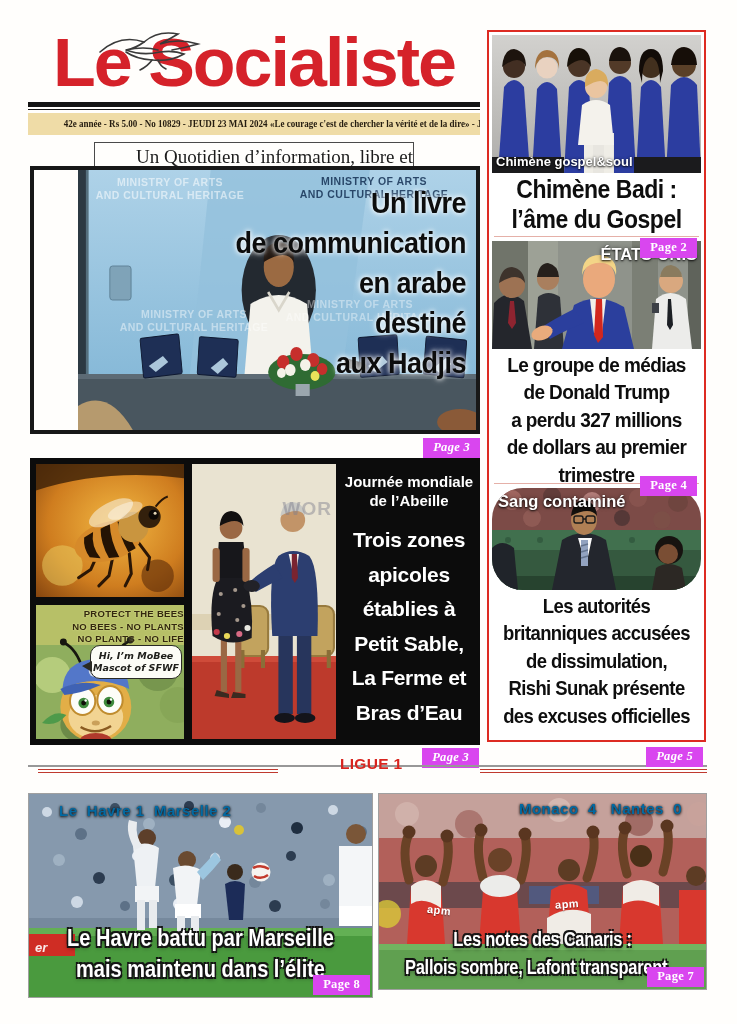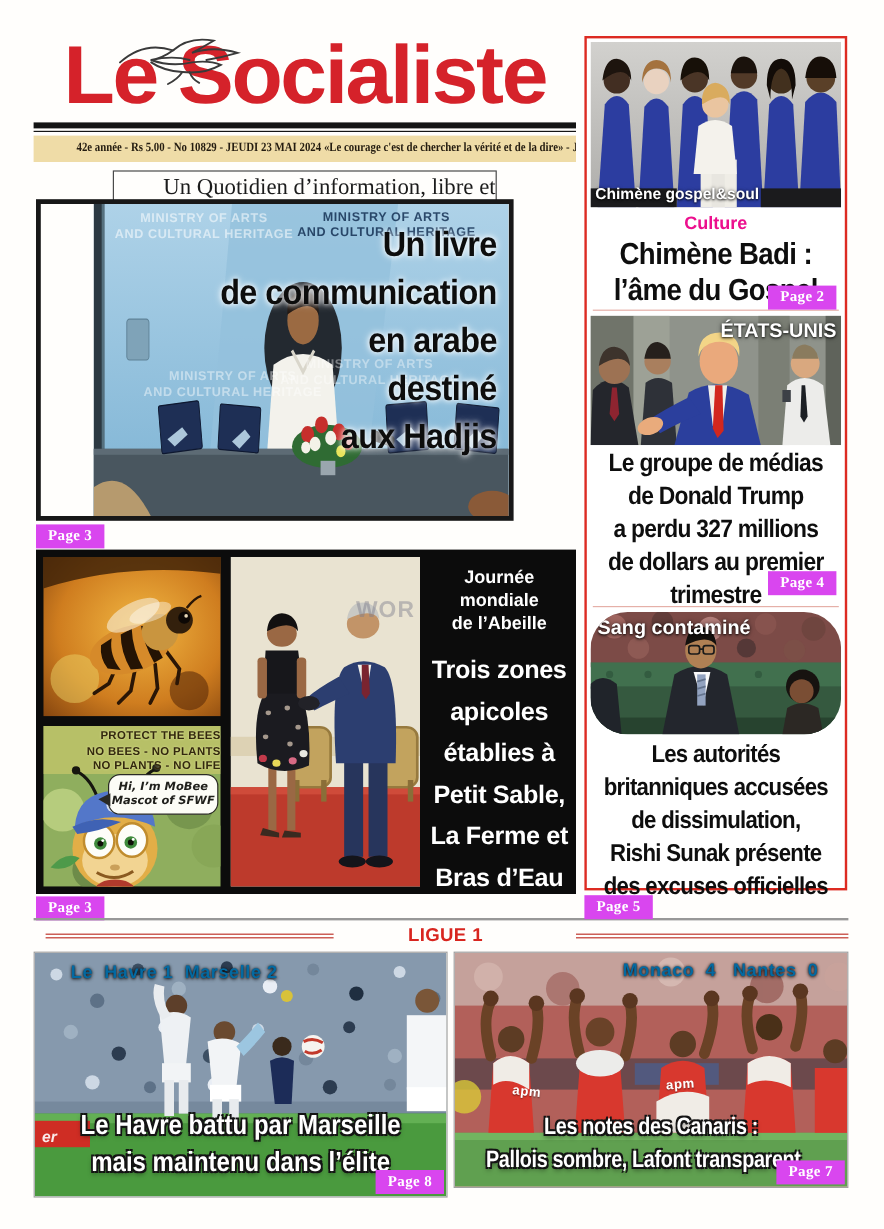--- a/index.html
+++ b/index.html
@@ -15,66 +15,66 @@
          line-height:74px;letter-spacing:-2px;transform:scaleY(.98);transform-origin:top;}
   .rule2{border-top:5px solid #141414;border-bottom:1px solid #141414;height:2px;margin-top:2px;}
   .datestrip{margin-top:3px;background:#efdca7;height:22px;line-height:22px;text-align:center;
              color:#241c10;font-family:"Liberation Serif",serif;font-weight:700;font-size:10.5px;
              white-space:nowrap;overflow:hidden;}
   .datestrip .inner{display:inline-block;transform:scaleX(.86);transform-origin:center;}
   .tagline{width:318px;margin:7px auto 0;border:1.3px solid #4a4a4a;text-align:right;
            font-family:"Liberation Serif",serif;font-size:19px;color:#1c1c1c;padding:3px 0 4px;}
 
   
-  .lead{position:absolute;left:30px;top:166px;width:398px;height:268px;border:4px solid #181818;
+  .lead{position:absolute;left:30px;top:166px;width:450px;height:268px;border:4px solid #181818;
         box-sizing:border-box;overflow:hidden;padding-left:44px;}
   .lead svg{display:block;width:100%;height:100%;}
   .wm{position:absolute;width:200px;text-align:center;font-weight:700;font-size:10.5px;
       line-height:13px;letter-spacing:.5px;color:rgba(255,255,255,.55);white-space:pre-line;}
   .wm-a{left:36px;top:6px;}
   .wm-b{right:2px;top:5px;color:rgba(20,48,84,.85);}
   .wm-c{left:60px;top:138px;color:rgba(255,255,255,.45);}
   .wm-d{right:16px;top:128px;color:rgba(255,255,255,.40);}
   .lead-hl{position:absolute;top:14px;right:10px;width:262px;text-align:right;color:#0d0d0d;
            font-weight:800;font-size:27px;line-height:37px;letter-spacing:-.5px;
            text-shadow:0 0 4px #fff,0 0 7px rgba(255,255,255,.85);transform:scaleY(1.08);
            transform-origin:top right;}
   .badge{display:inline-block;background:#d946ef;color:#fff;font-family:"Liberation Serif",serif;
          font-weight:700;font-size:12.5px;line-height:17px;padding:1px 10px 2px;letter-spacing:.3px;}
-  .badge-row{position:absolute;}
+  .badge-row{position:absolute;text-align:right;font-style:italic;}
   .row-lead{left:30px;top:437px;width:450px;}
   .row-bee{left:30px;top:747px;width:449px;}
   .row-p5{left:487px;top:746px;width:216px;}
 
   
   .bee{position:absolute;left:30px;top:458px;width:450px;height:287px;background:#0c0c0c;
        box-sizing:border-box;padding:6px;display:flex;gap:8px;}
   .bee-col1{width:148px;display:flex;flex-direction:column;gap:8px;}
   .bee-photo{position:relative;height:133px;overflow:hidden;}
   .mascot{position:relative;height:134px;overflow:hidden;}
   .bee-photo svg,.mascot svg,.bee-col2 svg{display:block;width:100%;height:100%;}
   .poster{position:absolute;left:0;right:0;top:3px;text-align:right;font-weight:800;
           font-size:9.5px;line-height:12.5px;color:#33280e;letter-spacing:.3px;
           text-shadow:0 0 2px rgba(255,255,190,.6);}
   .bubble{position:absolute;right:2px;top:40px;width:92px;background:#fcfcf6;
           border:1.5px solid #2a2a24;border-radius:10px;padding:4px 2px;text-align:center;
           font:italic 700 9.5px/12px "DejaVu Sans",sans-serif;color:#20201c;box-sizing:border-box;}
   .bubble:after{content:"";position:absolute;left:-9px;bottom:6px;width:0;height:0;
           border-top:5px solid transparent;border-bottom:6px solid transparent;
           border-right:10px solid #2a2a24;}
-  .bee-col2{position:relative;width:158px;overflow:hidden;}
+  .bee-col2{position:relative;width:144px;overflow:hidden;}
   .banner-txt{position:absolute;top:34px;right:4px;font-weight:800;font-size:19px;
               color:rgba(125,125,140,.45);letter-spacing:1px;}
   .bee-col3{flex:1;color:#fff;text-align:center;}
   .bee-kicker{margin-top:8px;font-weight:700;font-size:15px;line-height:19px;}
   .bee-hl{margin-top:13px;font-weight:800;font-size:21px;line-height:34.5px;letter-spacing:-.3px;}
 
   
   .gray-rule{position:absolute;left:28px;top:765px;width:679px;border-top:2px solid #989898;}
-  .ligue{position:absolute;left:38px;top:771px;width:669px;display:flex;align-items:center;}
+  .ligue{position:absolute;left:38px;top:755px;width:669px;display:flex;align-items:flex-end;}
   .rline{height:4px;border-top:1.5px solid #c0392f;border-bottom:1.5px solid #c0392f;box-sizing:border-box;}
   .rl-1{width:240px;}
   .rl-2{flex:1;}
   .ligue-label{margin:0 78px 0 62px;color:#d8251f;font-weight:800;font-size:15.5px;letter-spacing:.3px;}
 
   
   .footL{position:absolute;left:28px;top:793px;width:345px;height:205px;border:1px solid #a0a0a0;
          box-sizing:border-box;overflow:hidden;}
   .footR{position:absolute;left:378px;top:793px;width:329px;height:197px;border:1px solid #a0a0a0;
          box-sizing:border-box;overflow:hidden;}
@@ -510,21 +510,20 @@
         <rect x="142" y="122" width="67" height="16" fill="#1b1b1d"></rect>
         <rect x="92" y="98" width="30" height="40" fill="#e8e6e0"></rect>
         <rect x="92" y="106" width="9" height="32" fill="#efede6"></rect>
         <rect x="112" y="106" width="9" height="32" fill="#efede6"></rect>
         <path d="M86,110 L90,70 Q104,60 118,70 L122,110 Z" fill="#f4f2ec"></path>
         <circle cx="104" cy="52" r="11" fill="#eac5a0"></circle>
         <path d="M93,52 Q92,36 104,34 Q117,36 116,52 Q112,40 93,52 Z" fill="#d9ab5e"></path>
       </svg>
       <span class="photo-cap">Chimène gospel&amp;soul</span>
     </div>
-    <div class="culture-label">Culture</div>
     <h2 class="rhl chim pre">Chimène Badi :
 l’âme du Gospel</h2>
     <span class="badge b2">Page 2</span>
 
     <div class="sep"></div>
 
     <div class="rphoto ph-trump">
       <svg viewBox="0 0 209 108" preserveAspectRatio="none">
         <rect width="209" height="108" fill="#8f938b"></rect>
         <rect x="0" width="36" height="108" fill="#70746a"></rect>

